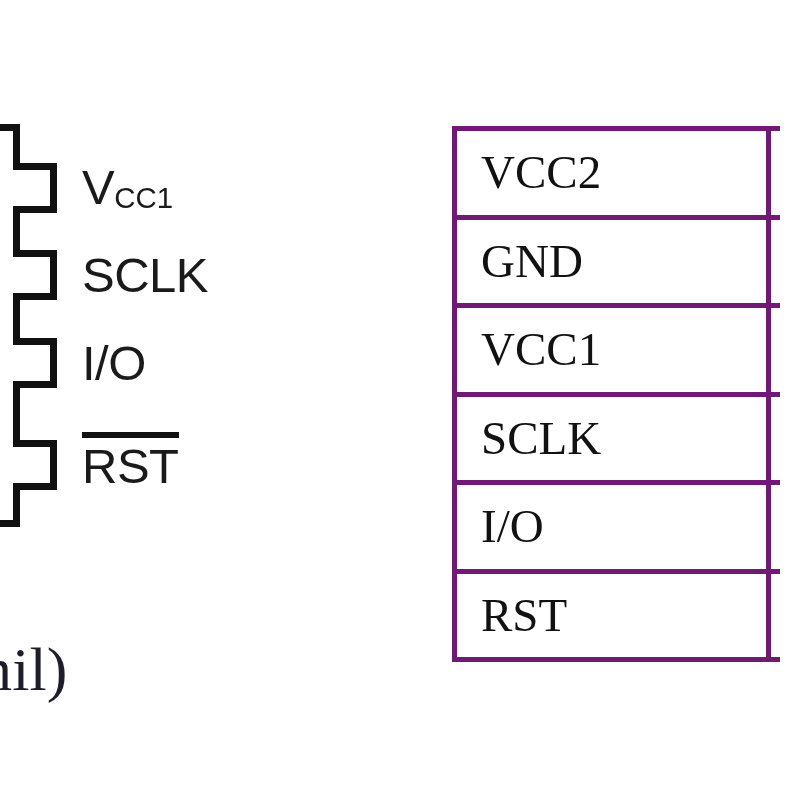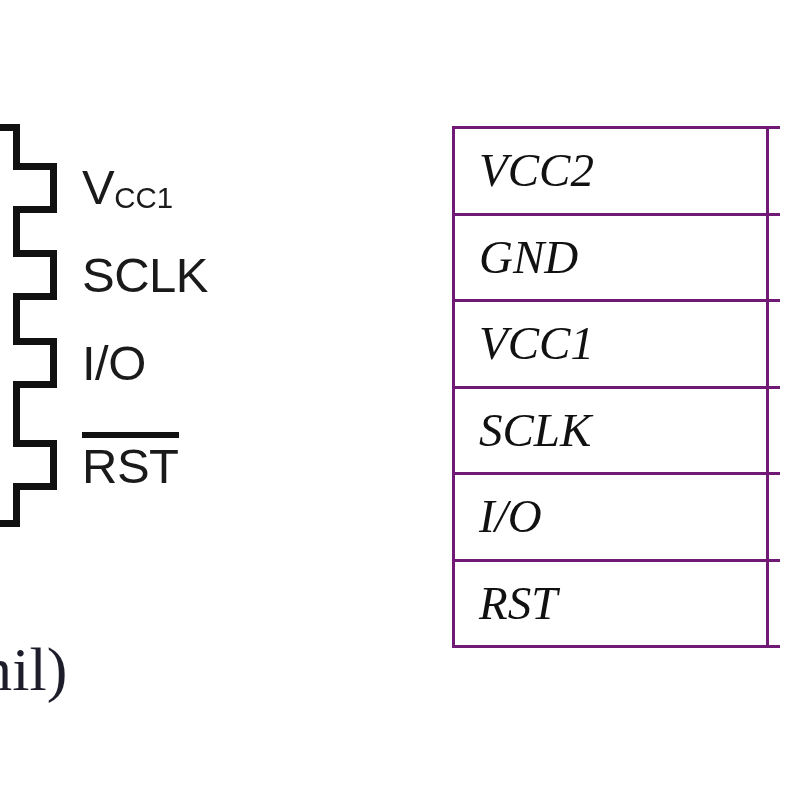--- a/index.html
+++ b/index.html
@@ -116,31 +116,30 @@
     width: 400px;   
     height: 501px;
     border-collapse: collapse;
     table-layout: fixed;
     background: #ffffff;
   }
   #pin-table col.c-name { width: 314px; }
   #pin-table col.c-desc { width: 86px; }
 
   #pin-table td {
-    border: 3px solid #701a75;
+    border: 5px solid #701a75;
     height: 83.5px;
     padding: 0 2px 0 24px;
     vertical-align: middle;
     font-family: "Liberation Serif", serif;
     font-size: 47px;
     line-height: 1;
     color: #111111;
     white-space: nowrap;
     overflow: hidden;
-    font-style: italic;
   }
   #pin-table td.desc-cell {
     padding-left: 14px;
     font-family: "DejaVu Sans", sans-serif;
     font-size: 42px;
     color: #4a4a4a;
   }
 </style>
 </head>
 <body>

